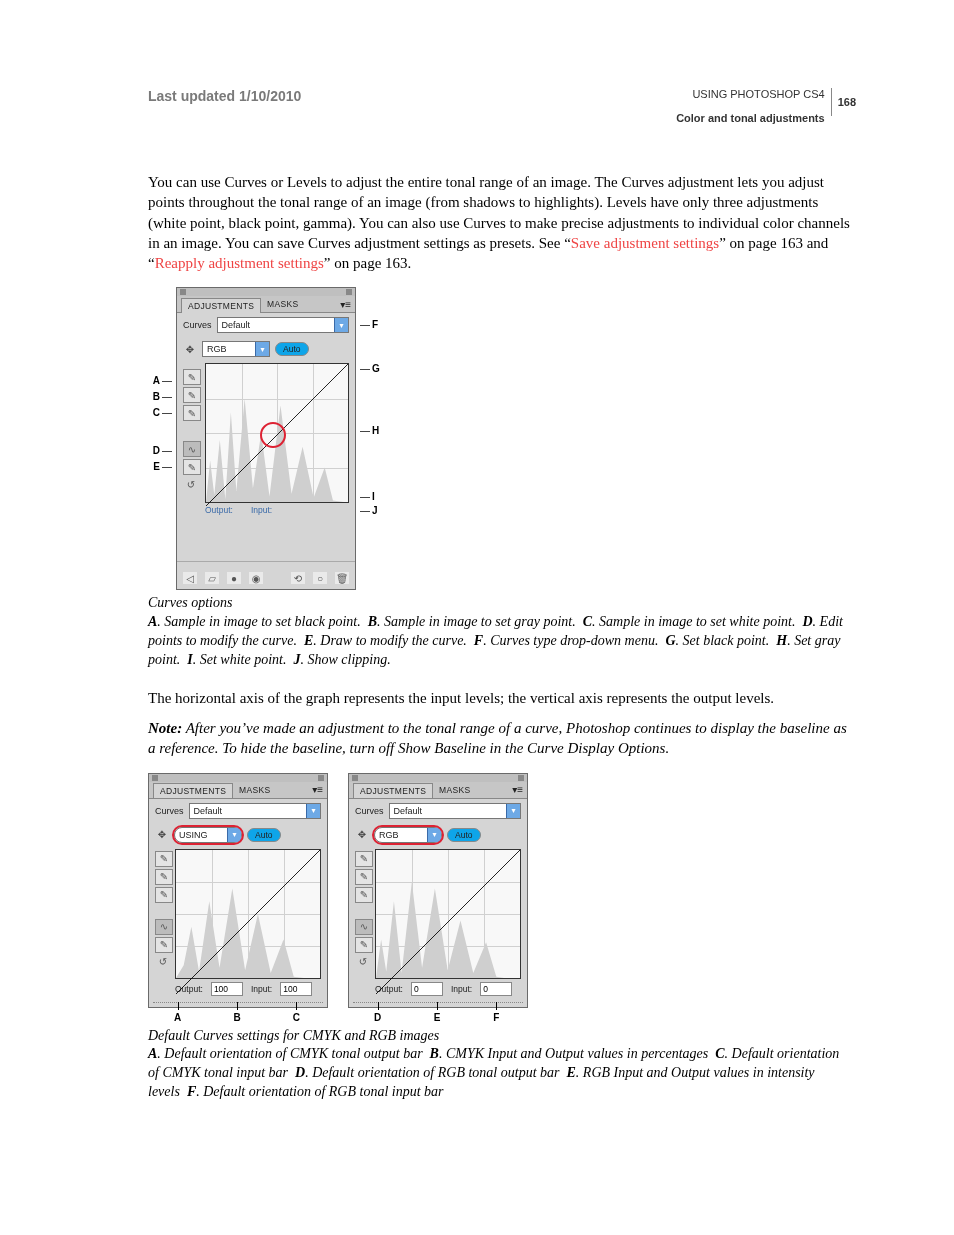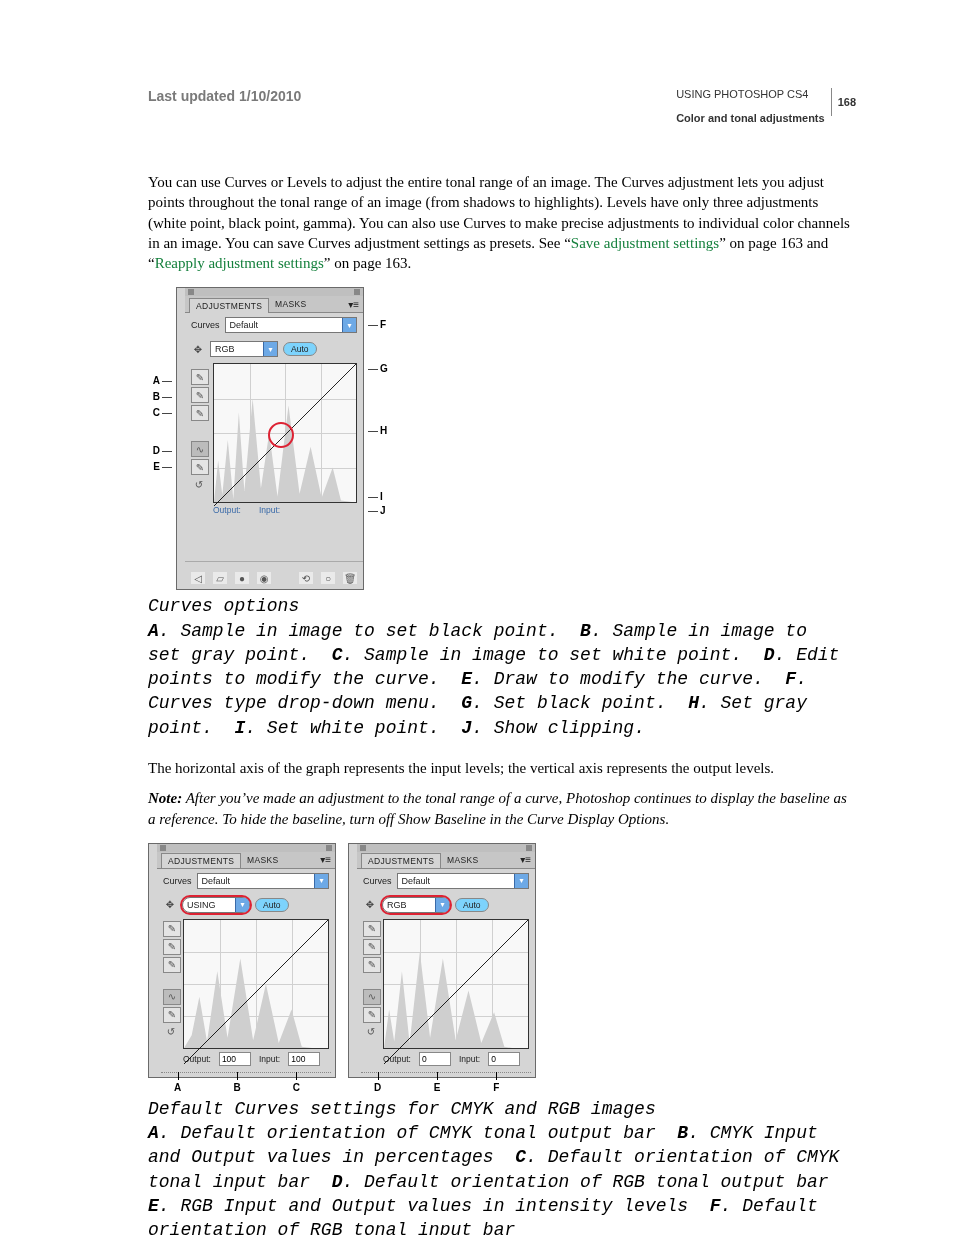--- a/index.html
+++ b/index.html
@@ -28,21 +28,21 @@
   }
   .header-right {
     text-align: right;
     font-family: "Myriad Pro", Arial, sans-serif;
     font-size: 11px;
     color: #333;
     display: flex;
     align-items: flex-start;
   }
   .header-right-col {
-    text-align: left;
+    text-align: right;
   }
   .header-right .sub {
     font-weight: bold;
     margin-top: 12px;
   }
   .page-num-sep {
     display: inline-block;
     border-left: 1px solid #888;
     padding-left: 6px;
     margin-left: 6px;
@@ -56,29 +56,28 @@
     margin: 0 0 8px 0;
     color: #000;
   }
   p {
     font-size: 15px;
     line-height: 1.35;
     margin: 0 0 10px 0;
     color: #000;
   }
   a.link {
-    color: #15803d;
+    color: #ef4444;
     text-decoration: none;
   }
   .caption {
-    font-size: 18px;
+    font-size: 14px;
     font-style: italic;
     line-height: 1.35;
     margin: 4px 8px 18px 0;
-    font-family: Liberation Mono, monospace;
   }
   .caption .key {
     font-weight: bold;
     font-style: italic;
   }
   .note-label {
     font-weight: bold;
     font-style: italic;
   }
   .figure {
@@ -117,21 +116,20 @@
   .cl::after { content:"—"; margin-left:2px; color:#000; font-weight:normal; }
   .cr::before { content:"—"; margin-right:2px; color:#000; font-weight:normal; }
 
   .panel {
     width: 178px;
     background: #d5d5d5;
     border: 1px solid #6a6a6a;
     font-family: "Lucida Grande","Segoe UI",Arial,sans-serif;
     font-size: 9px;
     color: #222;
-    padding-left: 8px;
   }
   .panel-grip {
     height: 8px;
     background: #bfbfbf;
     position: relative;
   }
   .panel-grip::before, .panel-grip::after {
     content:"";
     position:absolute;
     width:6px; height:6px;
@@ -184,21 +182,21 @@
     background:#6da9e6;
     border-left:1px solid #3a6aa8;
     display:flex;
     align-items:center;
     justify-content:center;
     color:#fff;
     font-size:8px;
   }
   .smallbtn {
     border:1px solid #888;
-    background:#7dd3fc;
+    background:#0ea5e9;
     border-radius:8px;
     padding:1px 7px;
     font-size:8.5px;
   }
   .tool-icon {
     width:14px; height:14px;
     display:inline-flex;
     align-items:center; justify-content:center;
     font-size:10px;
     color:#444;

